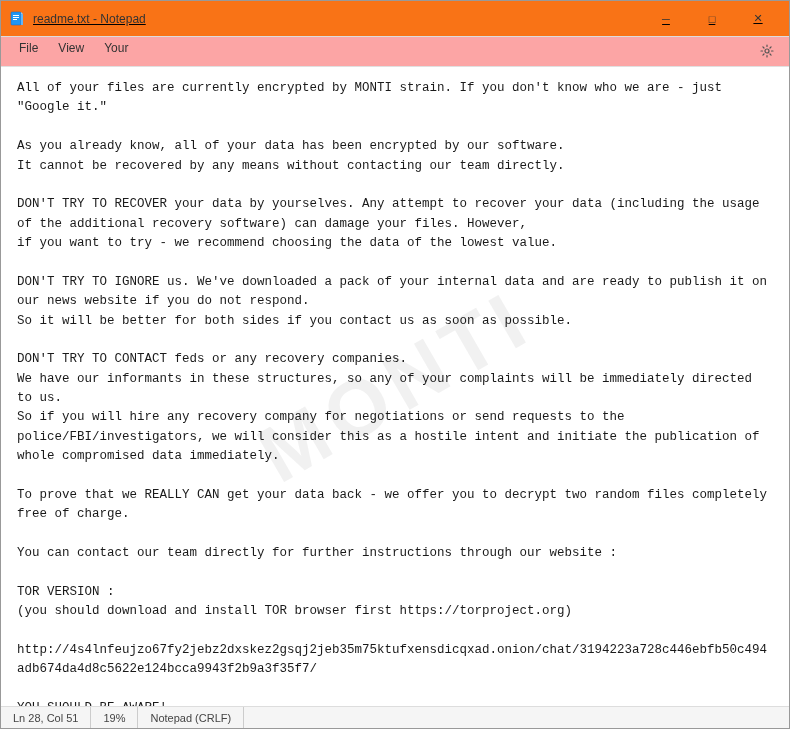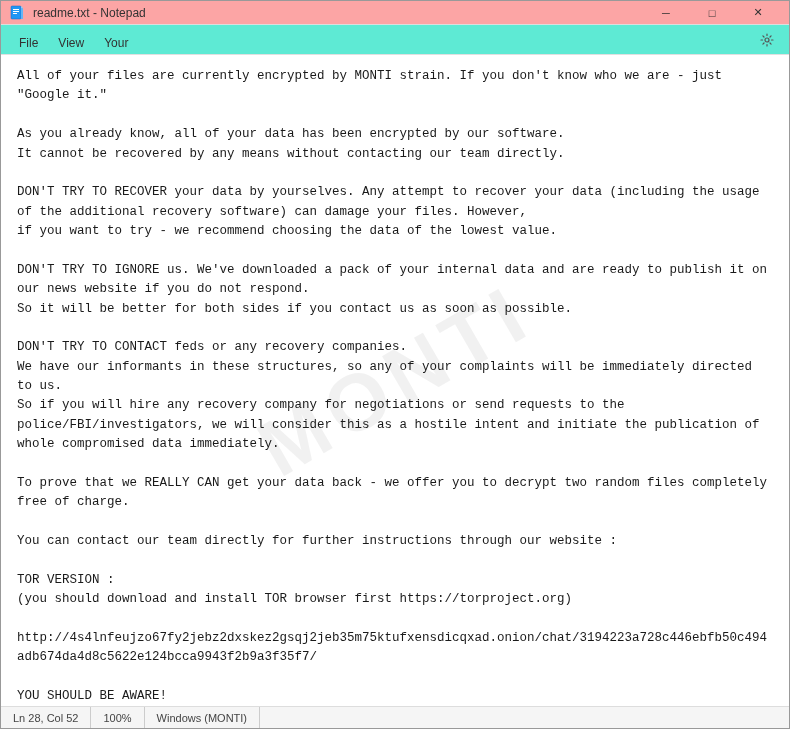--- a/index.html
+++ b/index.html
@@ -19,27 +19,28 @@
     .window {
       width: 790px;
       height: 729px;
       background: #ffffff;
       display: flex;
       flex-direction: column;
       border: 1px solid #999;
     }
 
     .title-bar {
-      background: #fca5a5;
-      height: 24px;
+      background: #f97316;
+      height: 36px;
       display: flex;
       align-items: center;
       padding: 0 8px;
       border-bottom: 1px solid #ddd;
       flex-shrink: 0;
+      text-decoration: underline;
     }
 
     .title-bar-icon {
       width: 16px;
       height: 16px;
       margin-right: 8px;
       display: flex;
       align-items: center;
       justify-content: center;
     }
@@ -69,24 +70,24 @@
       cursor: pointer;
       font-size: 11px;
       color: #333;
       background: transparent;
       border: none;
     }
 
     .menu-bar {
       height: 30px;
       display: flex;
-      align-items: flex-end;
+      align-items: flex-start;
       padding: 0 8px;
       border-bottom: 1px solid #e0e0e0;
-      background: #5eead4;
+      background: #fca5a5;
       flex-shrink: 0;
     }
 
     .menu-item {
       padding: 4px 10px;
       font-size: 12px;
       color: #333;
       cursor: pointer;
       border-radius: 3px;
     }
@@ -236,19 +237,19 @@
 adb674da4d8c5622e124bcca9943f2b9a3f35f7/
 
 YOU SHOULD BE AWARE!
 We will speak only with an authorized person. It can be the CEO, top management, etc.
 In case you are not such a person - DON'T CONTACT US! Your decisions and action can result in
 serious harm to your company!
 Inform your supervisors and stay calm!</pre>
   </div>
 
   <div class="status-bar">
-    <div class="status-segment">Ln 28, Col 52</div>
-    <div class="status-segment">100%</div>
-    <div class="status-segment">Windows (MONTI)</div>
+    <div class="status-segment">Ln 28, Col 51</div>
+    <div class="status-segment">19%</div>
+    <div class="status-segment">Notepad (CRLF)</div>
     <div class="status-segment">UTF-8</div>
   </div>
 
 </div>
 
 </body></html>

